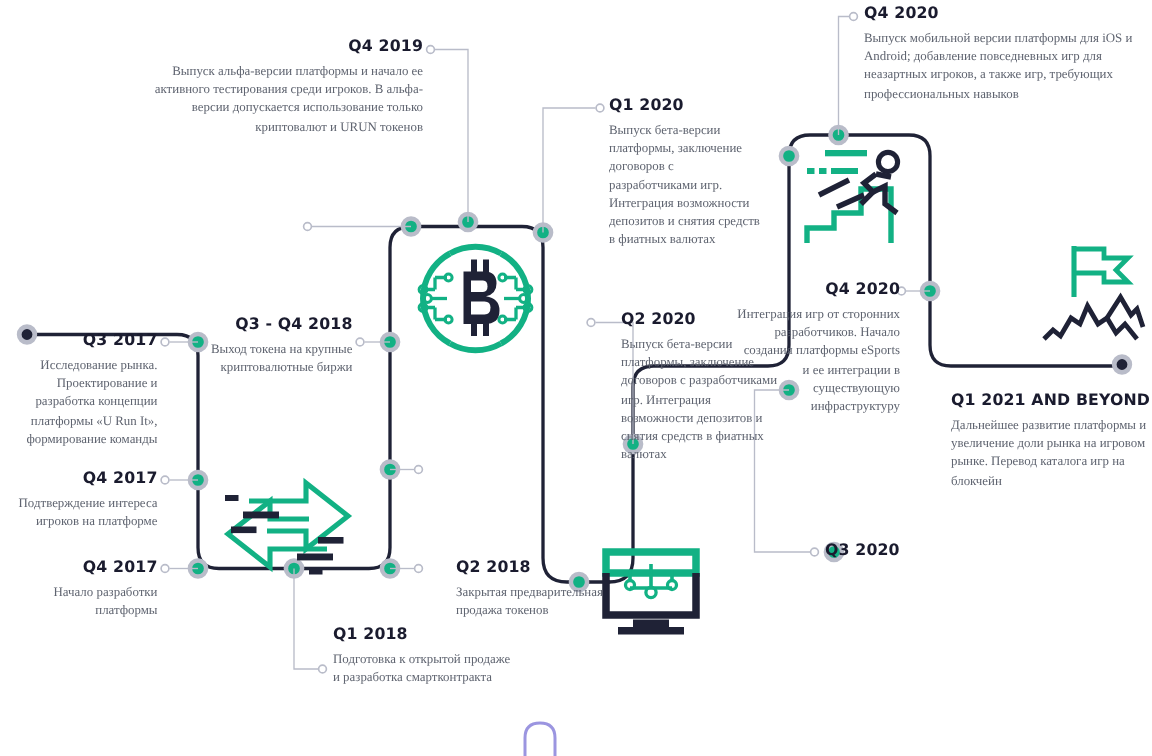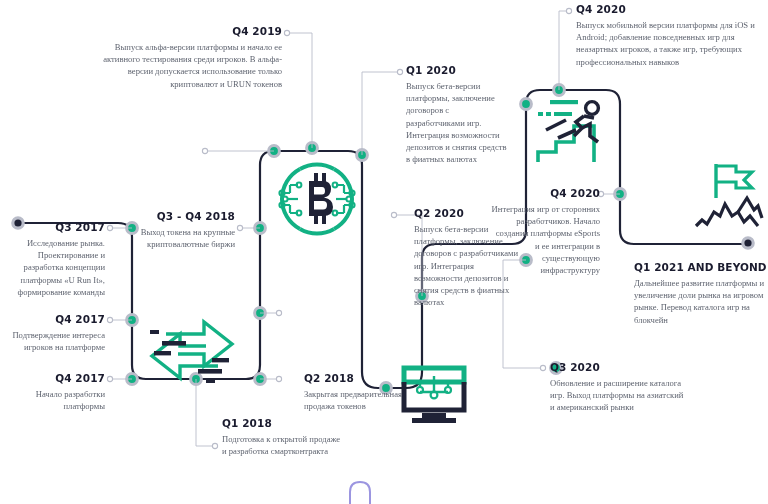--- a/index.html
+++ b/index.html
@@ -242,21 +242,20 @@
     <div class="bdy">Выпуск мобильной версии платформы для iOS и Android; добавление повседневных игр для неазартных игроков, а также игр, требующих профессиональных навыков</div>
   </div>
 
   <div class="blk ralign" style="left:490px;top:187px;width:110px;">
     <div class="ttl">Q4 2020</div>
     <div class="bdy">Интеграция игр от сторонних разработчиков. Начало создания платформы eSports и ее интеграции в существующую инфраструктуру</div>
   </div>
 
   <div class="blk lalign" style="left:550px;top:361px;width:140px;">
     <div class="ttl">Q3 2020</div>
-    <div class="bdy">Обновление и расширение каталога игр. Выход платформы на азиатский и американский рынки</div>
   </div>
 
   <div class="blk lalign" style="left:634px;top:261px;width:134px;">
     <div class="ttl">Q1 2021 AND BEYOND</div>
     <div class="bdy">Дальнейшее развитие платформы и увеличение доли рынка на игровом рынке. Перевод каталога игр на блокчейн</div>
   </div>
 
 </div>
 
 </body></html>

